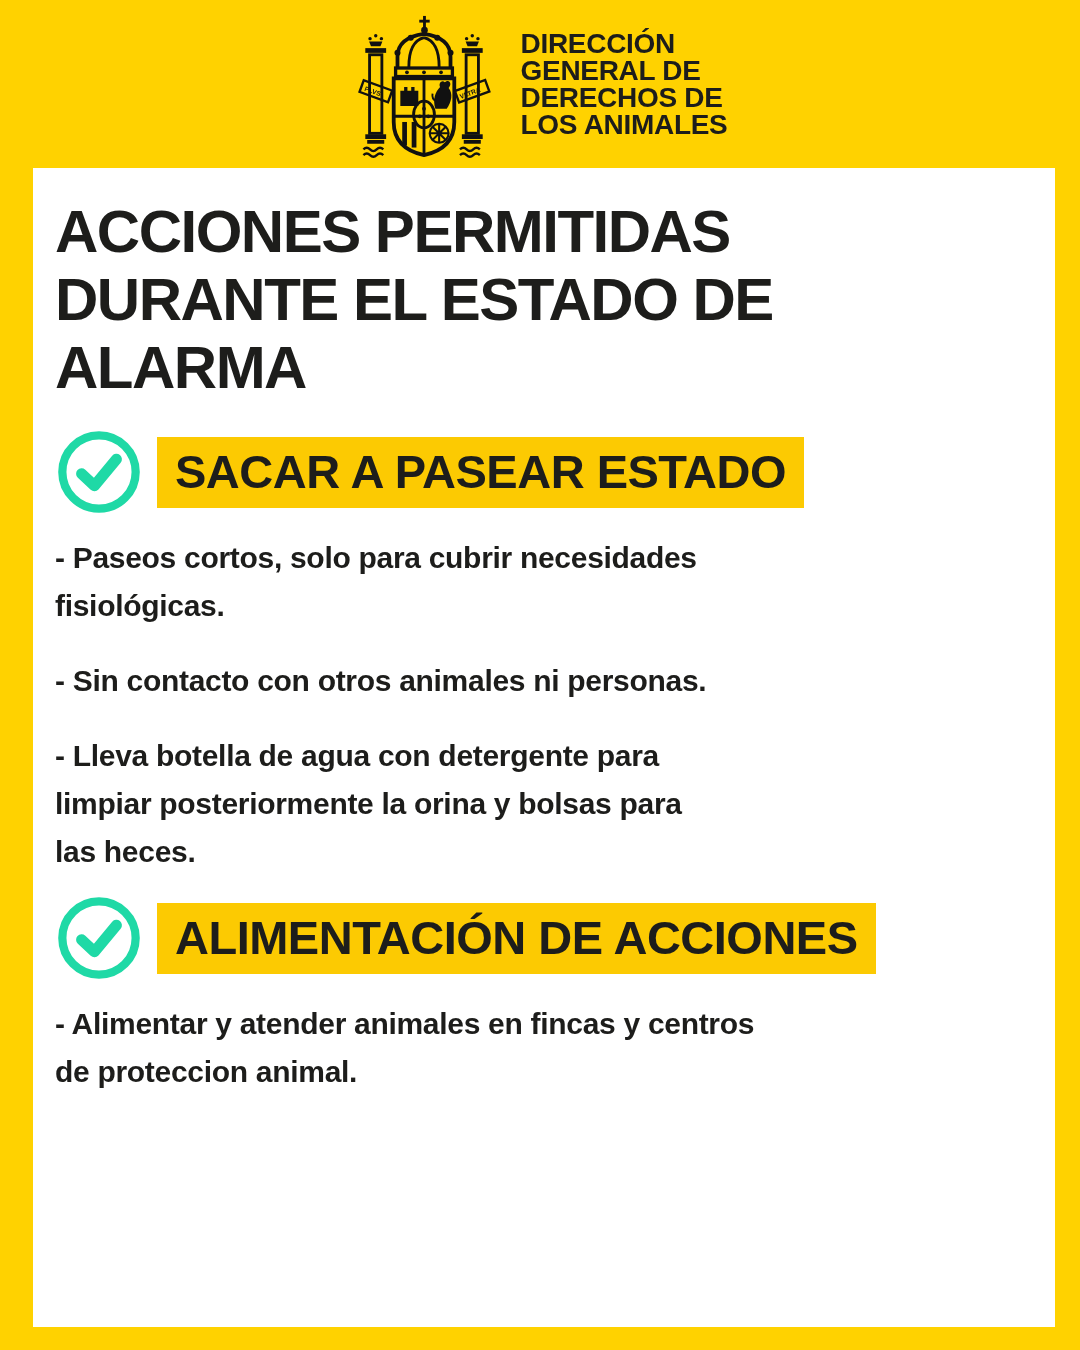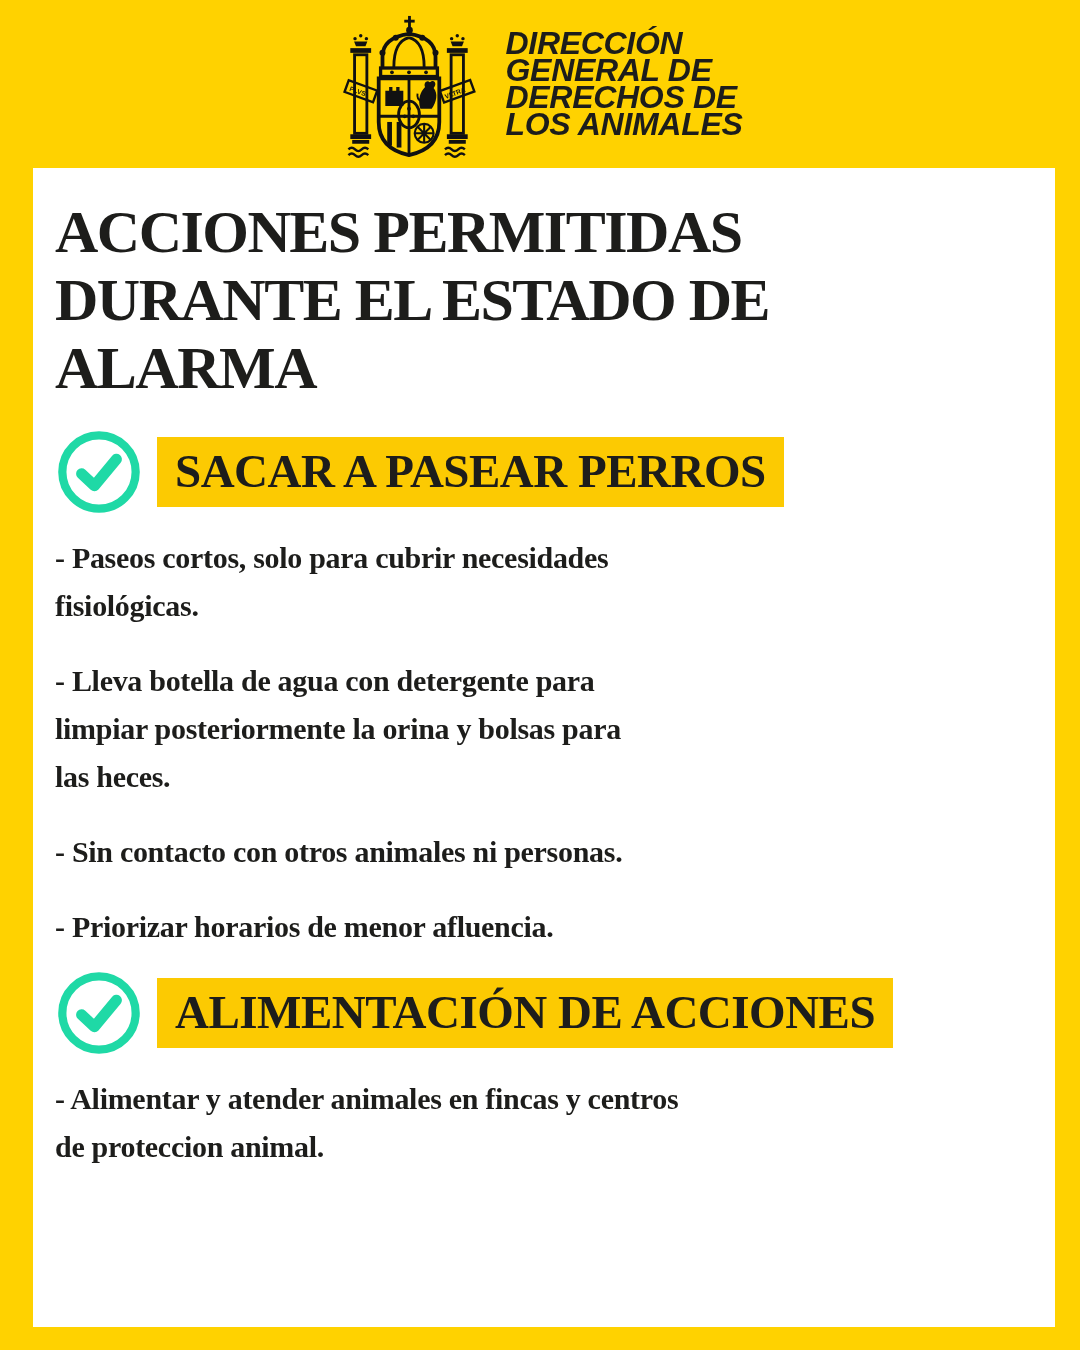--- a/index.html
+++ b/index.html
@@ -16,27 +16,27 @@
     position:relative;width:1080px;height:1350px;
     background:var(--background-yellow);overflow:hidden;
   }
   
   .header-band{
     position:absolute;top:0;left:0;width:1080px;height:168px;
     display:flex;align-items:center;justify-content:center;gap:26px;
   }
   .emblem{width:142px;height:152px;flex:0 0 auto;margin-top:4px;}
   .agency{
-    font-size:32px;font-weight:bold;line-height:27px;letter-spacing:-0.3px;
-    color:var(--text-black);white-space:pre-line;text-transform:uppercase;font-style:italic;
+    font-size:28px;font-weight:bold;line-height:27px;letter-spacing:-0.3px;
+    color:var(--text-black);white-space:pre-line;text-transform:uppercase;
   }
   
   .card{
     position:absolute;left:33px;right:25px;top:168px;bottom:23px;
-    background:var(--card-white);padding:30px 22px 0 22px;font-family:Liberation Serif, serif;
+    background:var(--card-white);padding:30px 22px 0 22px;
   }
   .title{
     font-size:60px;line-height:68px;font-weight:bold;letter-spacing:-1.5px;
     color:var(--text-black);white-space:pre-line;margin-bottom:26px;
   }
   .sec-head{display:flex;align-items:center;gap:14px;margin-bottom:18px;}
   .check{width:88px;height:88px;flex:0 0 auto;}
   .hl{
     display:inline-block;background:var(--highlight-yellow);
     font-size:47px;font-weight:bold;letter-spacing:-0.5px;
@@ -142,30 +142,29 @@
   <main class="card">
     <h1 class="title">ACCIONES PERMITIDAS
 DURANTE EL ESTADO DE ALARMA</h1>
 
     <section class="section">
       <div class="sec-head">
         <svg class="check" viewBox="0 0 96 96" aria-hidden="true">
           <circle cx="48" cy="48" r="40" fill="none" stroke="var(--check-green)" stroke-width="9"></circle>
           <path d="M29 50 L43 63 L67 34" fill="none" stroke="var(--check-green)" stroke-width="12" stroke-linecap="round" stroke-linejoin="round"></path>
         </svg>
-        <span class="hl">SACAR A PASEAR PERROS</span>
+        <span class="hl">SACAR A PASEAR ESTADO</span>
       </div>
       <div class="bullets">
         <p>- Paseos cortos, solo para cubrir necesidades
 fisiológicas.</p>
+        <p>- Sin contacto con otros animales ni personas.</p>
         <p>- Lleva botella de agua con detergente para
 limpiar posteriormente la orina y bolsas para
 las heces.</p>
-        <p>- Sin contacto con otros animales ni personas.</p>
-        <p>- Priorizar horarios de menor afluencia.</p>
       </div>
     </section>
 
     <section class="section">
       <div class="sec-head">
         <svg class="check" viewBox="0 0 96 96" aria-hidden="true">
           <circle cx="48" cy="48" r="40" fill="none" stroke="var(--check-green)" stroke-width="9"></circle>
           <path d="M29 50 L43 63 L67 34" fill="none" stroke="var(--check-green)" stroke-width="12" stroke-linecap="round" stroke-linejoin="round"></path>
         </svg>
         <span class="hl">ALIMENTACIÓN DE ACCIONES</span>

